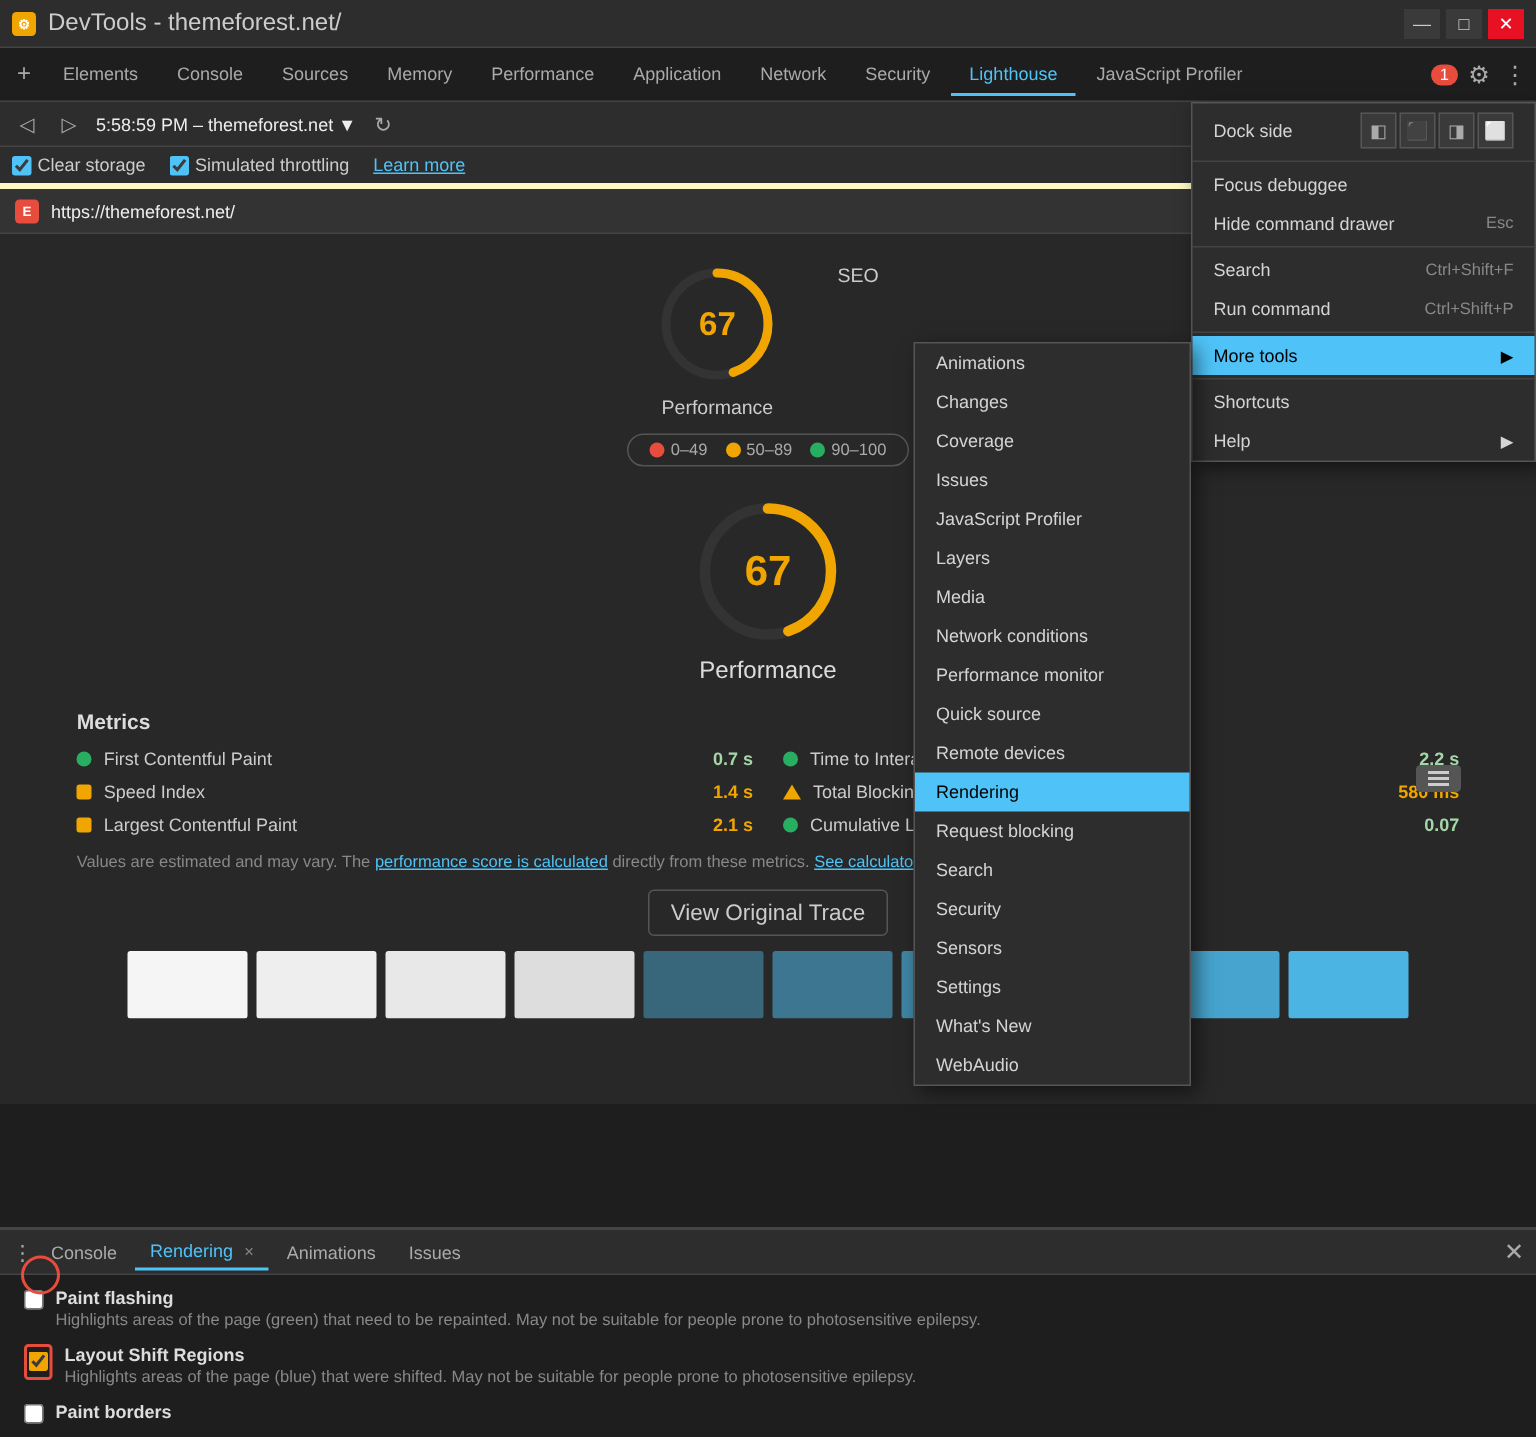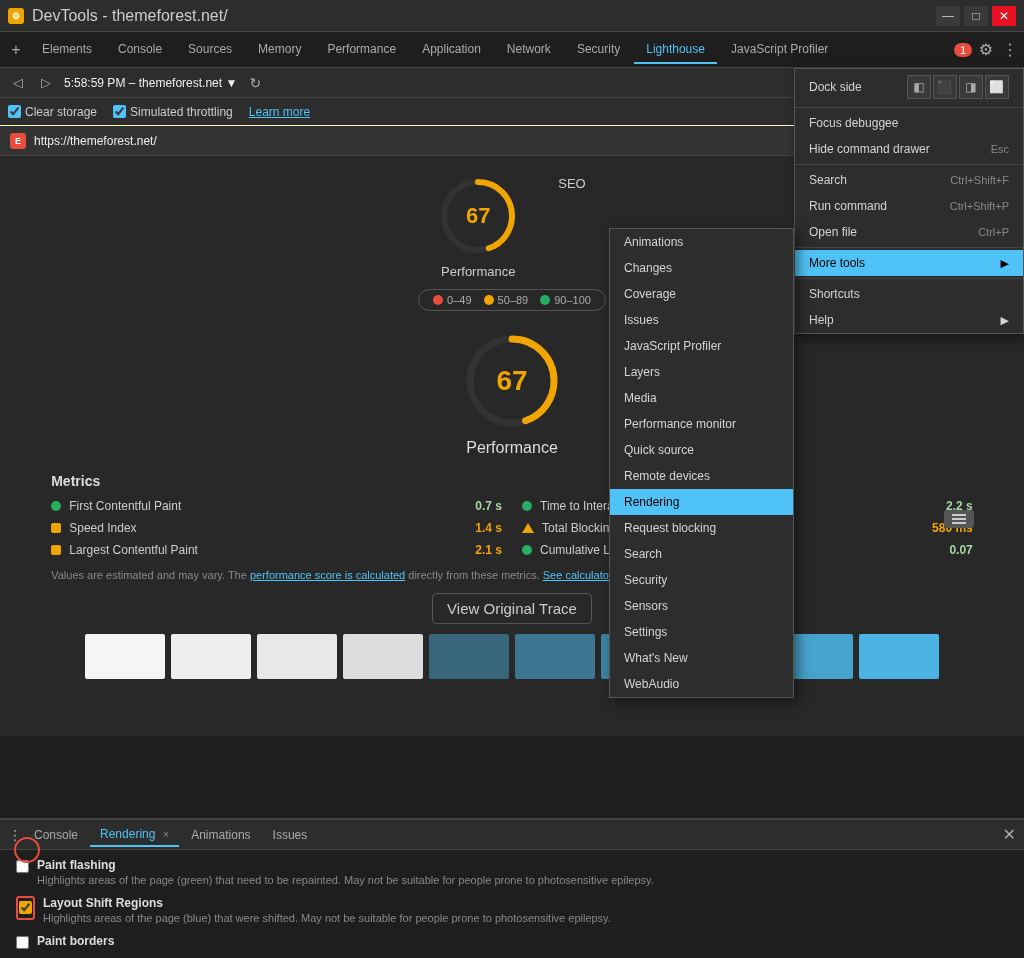--- a/index.html
+++ b/index.html
@@ -140,21 +140,21 @@
     }
 
     
     .checkbox-toolbar {
       background: #2d2d2d;
       height: 28px;
       display: flex;
       align-items: center;
       padding: 0 8px;
       gap: 16px;
-      border-bottom: 1px solid #fef9c3;
+      border-bottom: 4px solid #fef9c3;
     }
     .checkbox-item {
       display: flex;
       align-items: center;
       gap: 4px;
       font-size: 12px;
       color: #ccc;
     }
     .checkbox-item input[type="checkbox"] {
       accent-color: #4fc3f7;
@@ -805,24 +805,20 @@
     </div>
     <div class="menu-divider"></div>
     <div class="menu-item">
       <span>Search</span>
       <span class="menu-shortcut">Ctrl+Shift+F</span>
     </div>
     <div class="menu-item">
       <span>Run command</span>
       <span class="menu-shortcut">Ctrl+Shift+P</span>
     </div>
-    <div class="menu-item">
-      <span>Open file</span>
-      <span class="menu-shortcut">Ctrl+P</span>
-    </div>
     <div class="menu-divider"></div>
     <div class="menu-item highlighted" style="background:#4fc3f7;color:#000;">
       <span>More tools</span>
       <span class="menu-arrow">▶</span>
     </div>
     <div class="menu-divider"></div>
     <div class="menu-item">
       <span>Shortcuts</span>
     </div>
     <div class="menu-item">
@@ -847,20 +843,23 @@
     <div class="menu-item">
         <span>JavaScript Profiler</span>
       </div>
     <div class="menu-item">
         <span>Layers</span>
       </div>
     <div class="menu-item">
         <span>Media</span>
       </div>
     <div class="menu-item">
+        <span>Network conditions</span>
+      </div>
+    <div class="menu-item">
         <span>Performance monitor</span>
       </div>
     <div class="menu-item">
         <span>Quick source</span>
       </div>
     <div class="menu-item">
         <span>Remote devices</span>
       </div>
     <div class="menu-item highlighted" style="background:#4fc3f7;color:#000;">
         <span>Rendering</span>

